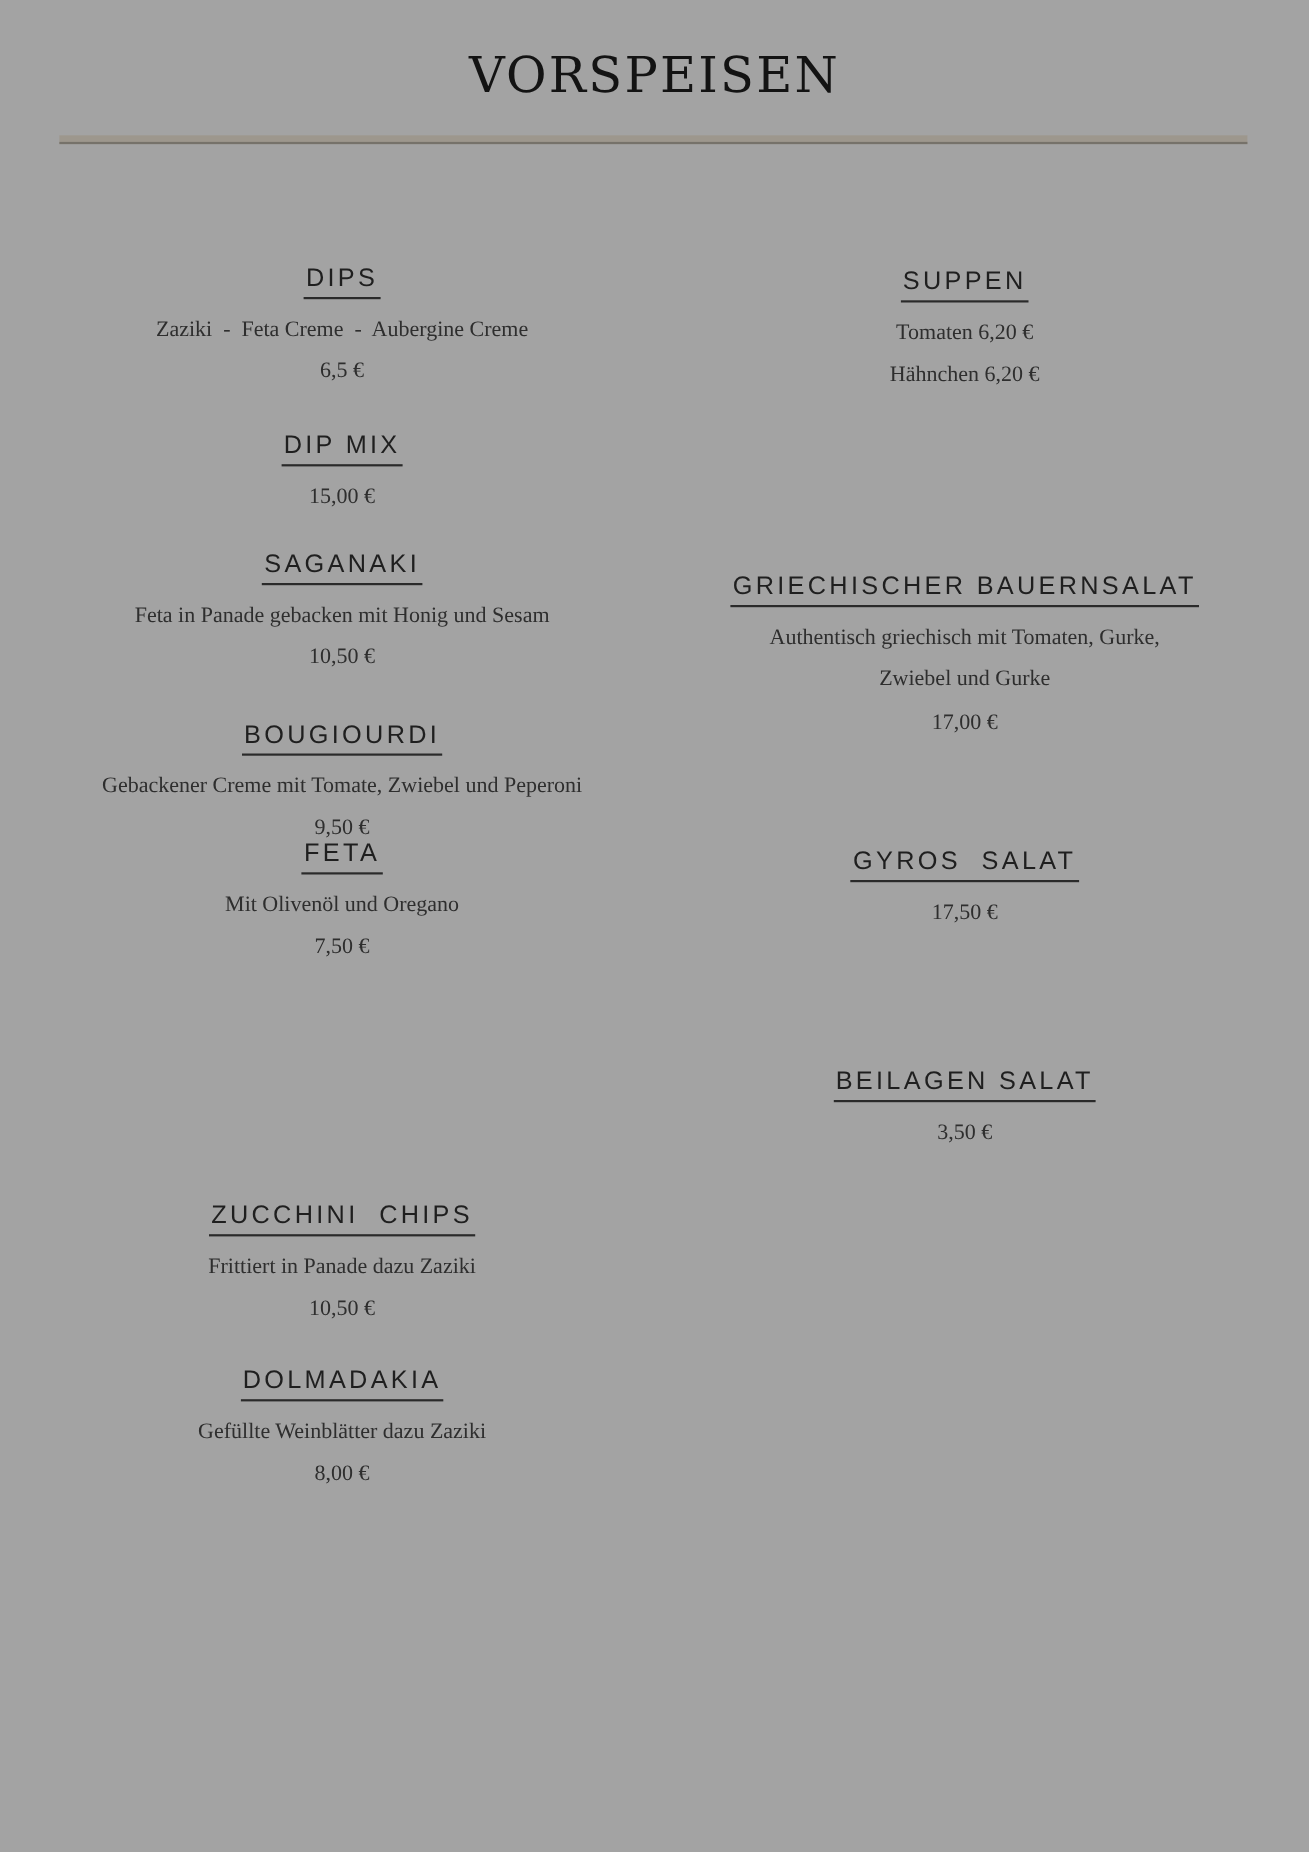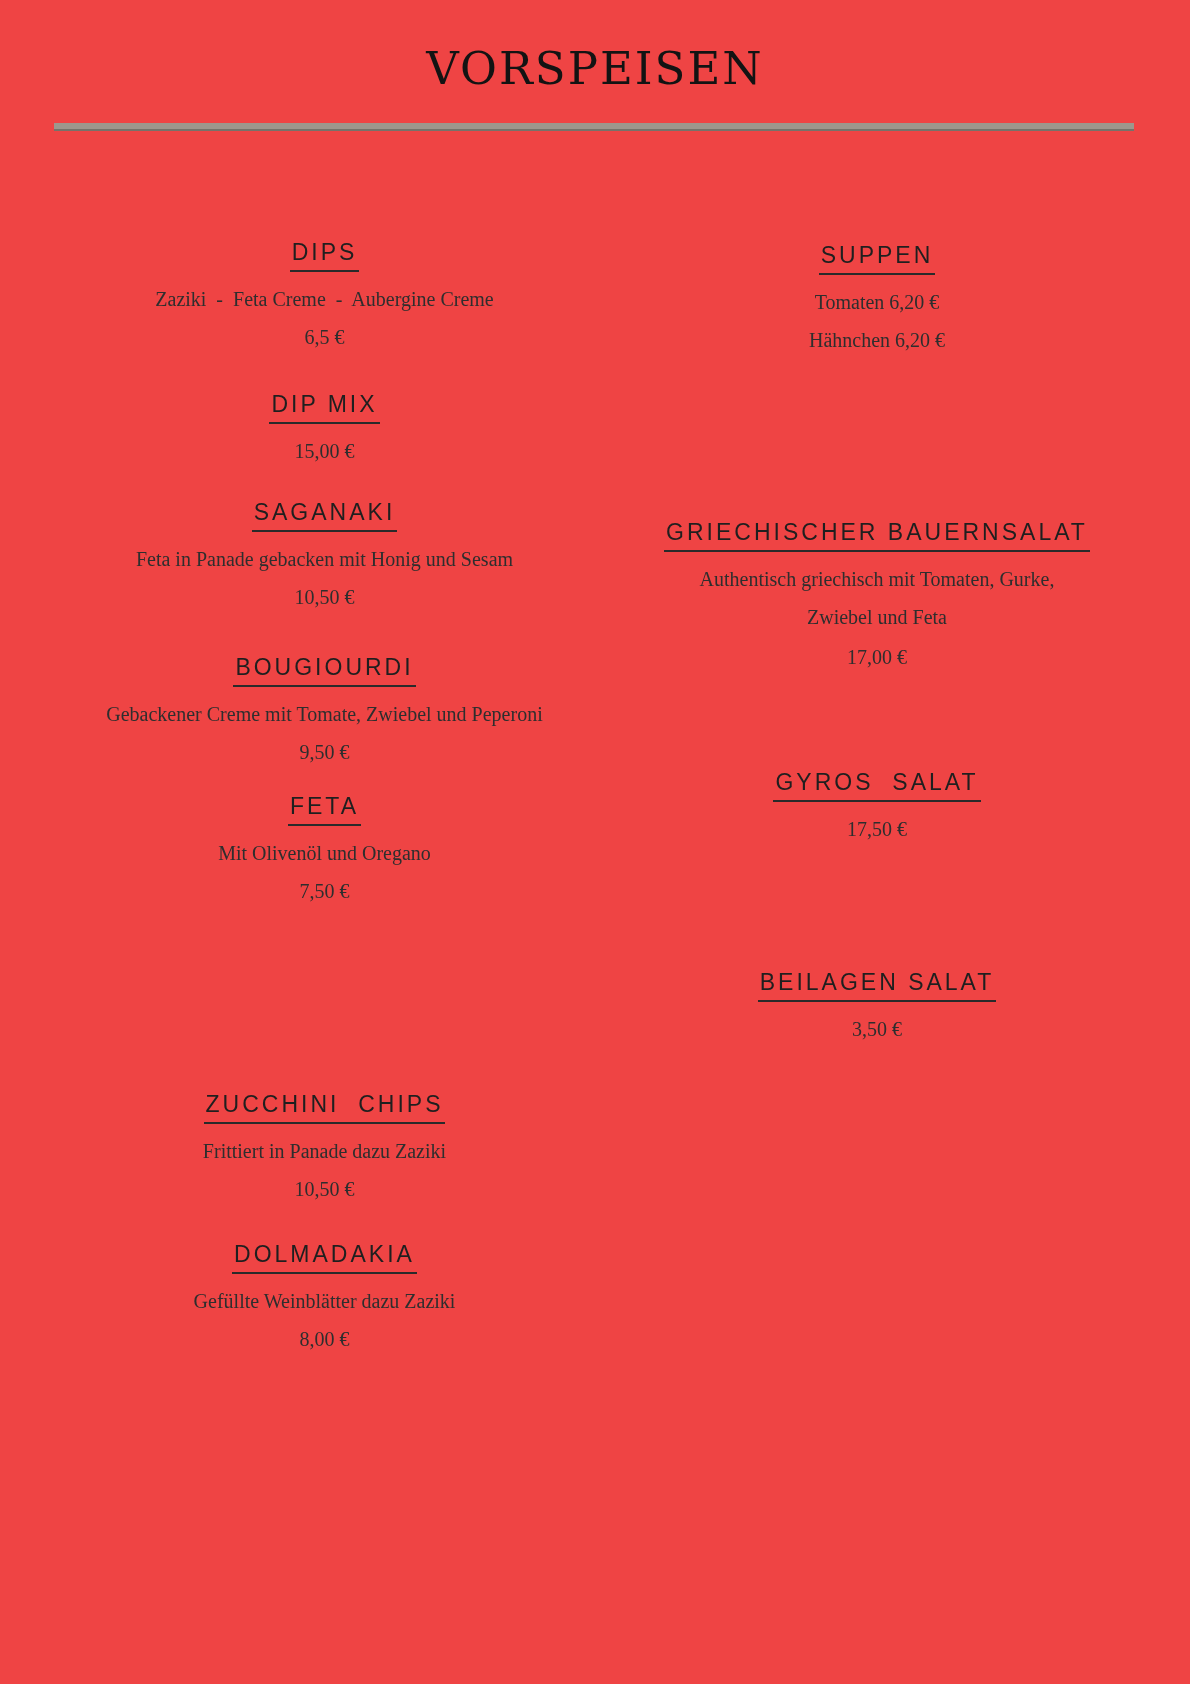--- a/index.html
+++ b/index.html
@@ -1,20 +1,20 @@
 <!DOCTYPE html>
 <html><head>
 <meta charset="utf-8">
 <style>
   html, body { margin: 0; padding: 0; background: #ffffff; }
   .page {
     position: relative;
     width: 1190px;
     height: 1684px;
-    background: #ef4444;
+    background: #a3a3a3;
     font-family: "Liberation Sans", sans-serif;
     color: #2e2e2e;
     overflow: hidden;
   }
   .page-title {
     position: absolute;
     top: 44px;
     left: 0;
     width: 100%;
     text-align: center;
@@ -30,21 +30,21 @@
   .divider {
     position: absolute;
     top: 123px;
     left: 54px;
     width: 1080px;
     height: 6px;
     background: #9d978d;
     border-bottom: 2px solid #76726a;
   }
   .col { position: absolute; top: 0; height: 100%; }
-  .col-left  { left: 0;     width: 622px; padding-left: 27px; }
+  .col-left  { left: 0;     width: 622px; }
   .col-right { left: 572px; width: 610px; }
   .menu-section {
     position: absolute;
     left: 0;
     width: 100%;
     text-align: center;
   }
   .menu-heading {
     margin: 0;
     height: 34px;
@@ -98,21 +98,21 @@
       <p class="menu-line">Feta in Panade gebacken mit Honig und Sesam</p>
       <p class="menu-price">10,50 €</p>
     </section>
 
     <section class="menu-section" style="top:653px">
       <h2 class="menu-heading"><span class="hu">BOUGIOURDI</span></h2>
       <p class="menu-line">Gebackener Creme mit Tomate, Zwiebel und Peperoni</p>
       <p class="menu-price">9,50 €</p>
     </section>
 
-    <section class="menu-section" style="top:792px">
+    <section class="menu-section" style="top:761px">
       <h2 class="menu-heading"><span class="hu">FETA</span></h2>
       <p class="menu-line">Mit Olivenöl und Oregano</p>
       <p class="menu-price">7,50 €</p>
     </section>
 
 
     <section class="menu-section" style="top:1090px">
       <h2 class="menu-heading"><span class="hu">ZUCCHINI  CHIPS</span></h2>
       <p class="menu-line">Frittiert in Panade dazu Zaziki</p>
       <p class="menu-price">10,50 €</p>
@@ -130,21 +130,21 @@
 
     <section class="menu-section" style="top:241px">
       <h2 class="menu-heading"><span class="hu">SUPPEN</span></h2>
       <p class="menu-line">Tomaten 6,20 €</p>
       <p class="menu-line">Hähnchen 6,20 €</p>
     </section>
 
     <section class="menu-section" style="top:518px">
       <h2 class="menu-heading"><span class="hu">GRIECHISCHER BAUERNSALAT</span></h2>
       <p class="menu-line">Authentisch griechisch mit Tomaten, Gurke,</p>
-      <p class="menu-line">Zwiebel und Feta</p>
+      <p class="menu-line">Zwiebel und Gurke</p>
       <p class="menu-price gap-lg">17,00 €</p>
     </section>
 
     <section class="menu-section" style="top:768px">
       <h2 class="menu-heading"><span class="hu">GYROS  SALAT</span></h2>
       <p class="menu-price">17,50 €</p>
     </section>
 
     <section class="menu-section" style="top:968px">
       <h2 class="menu-heading"><span class="hu">BEILAGEN SALAT</span></h2>

